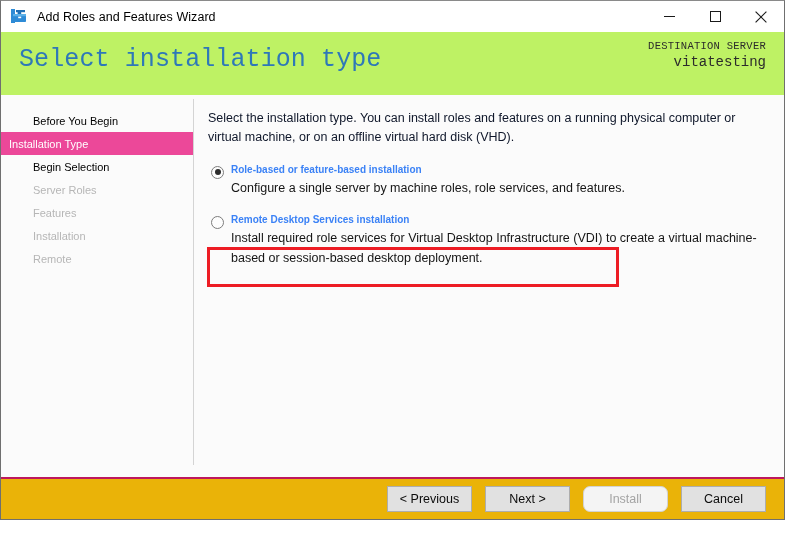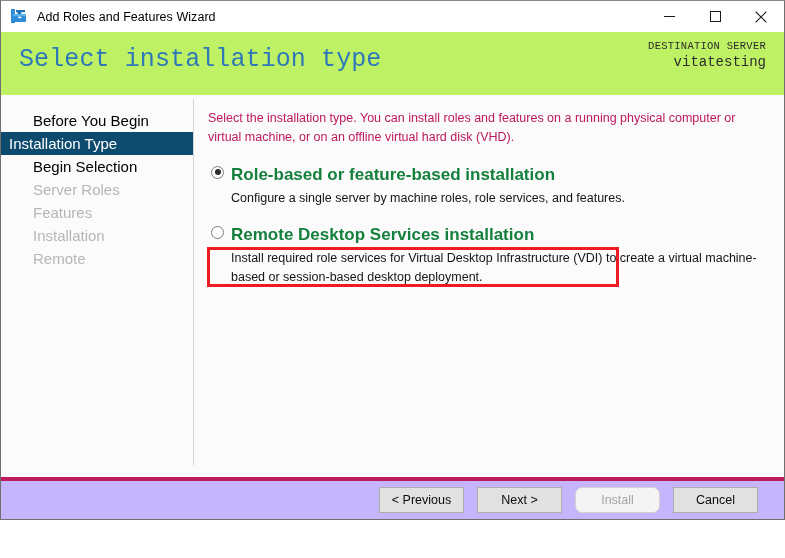--- a/index.html
+++ b/index.html
@@ -135,48 +135,48 @@
     top: 4px;
     bottom: 12px;
     width: 1px;
     background: #d4d4d4;
   }
   .nav-item {
     height: 23px;
     display: flex;
     align-items: center;
     padding-left: 32px;
-    font-size: 15px;
+    font-size: 11px;
     color: #000000;
     box-sizing: border-box;
     white-space: nowrap;
     cursor: default;
   }
   .nav-item.selected {
-    background: #0c4a6e;
+    background: #ec4899;
     color: #ffffff;
     padding-left: 8px;
   }
   .nav-item.disabled {
     color: #b6b6b6;
   }
 
   
   #main {
     flex: 1 1 auto;
     position: relative;
     padding-left: 15px;
     padding-top: 14px;
     padding-right: 12px;
     box-sizing: border-box;
     min-width: 0;
   }
   #intro-text {
     font-size: 12.5px;
-    color: #be185d;
+    color: #0f172a;
     line-height: 1.55;
     max-width: 553px;
     margin: 0 0 9px 0;
   }
 
   .option {
     position: relative;
     padding-left: 23px;
     margin-bottom: 2px;
   }
@@ -202,23 +202,23 @@
     top: 50%;
     width: 6px;
     height: 6px;
     margin-left: -3px;
     margin-top: -3px;
     border-radius: 50%;
     background: #2b2b2b;
   }
 
   .option-title {
-    font-size: 17px;
+    font-size: 10px;
     font-weight: bold;
-    color: #15803d;
+    color: #3b82f6;
     line-height: 1.4;
     white-space: nowrap;
   }
   .option-desc {
     font-size: 12.5px;
     color: #151515;
     line-height: 1.55;
     margin-top: 2px;
     max-width: 548px;
   }
@@ -233,26 +233,26 @@
     border: 3px solid #ed1c24;
     box-sizing: border-box;
     pointer-events: none;
     z-index: 5;
   }
 
   
   #footer {
     height: 42px;
     min-height: 42px;
-    background: #c4b5fd;
-    border-top: 4px solid #be185d;
+    background: #eab308;
+    border-top: 2px solid #be185d;
     display: flex;
     align-items: center;
     justify-content: flex-end;
-    padding-right: 26px;
+    padding-right: 18px;
     box-sizing: border-box;
   }
   .footbtn {
     width: 85px;
     height: 26px;
     margin-left: 13px;
     font-family: "Liberation Sans", sans-serif;
     font-size: 12.5px;
     color: #0c0c0c;
     background: #e1e1e1;

